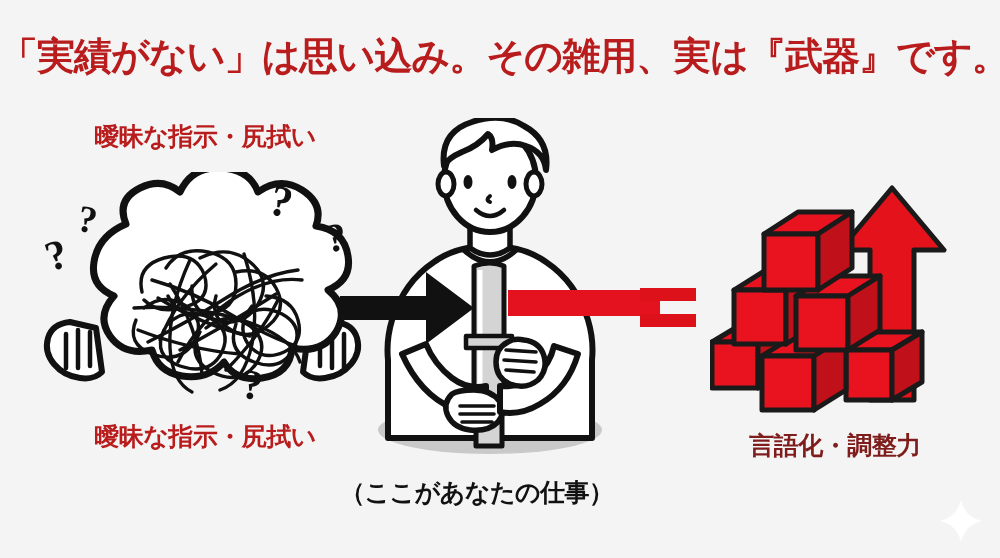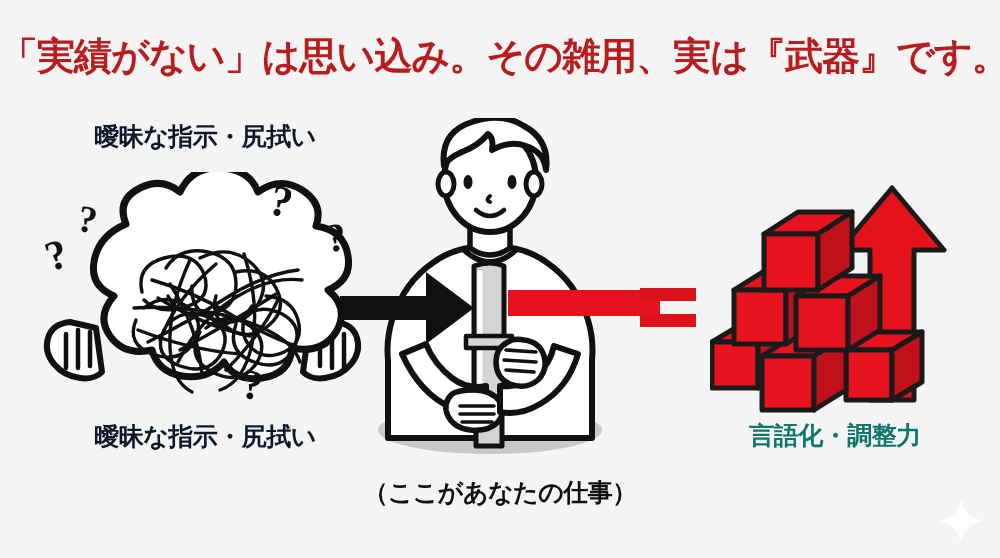--- a/index.html
+++ b/index.html
@@ -39,21 +39,21 @@
     top: 120px;
     width: 350px;
     height: 360px;
   }
   .side-label {
     position: absolute;
     width: 350px;
     text-align: center;
     font-size: 25px;
     font-weight: bold;
-    color: #0f172a;
+    color: #b91c1c;
     letter-spacing: -0.5px;
     white-space: nowrap;
   }
   #label-top  { top: 0px; }
   #label-bottom { top: 300px; }
 
   #cloud-wrap {
     position: absolute;
     left: 0px;
     top: 52px;
@@ -78,21 +78,21 @@
     position: absolute;
     left: 340px;
     top: 118px;
     width: 320px;
     height: 400px;
   }
   #caption-center {
     position: absolute;
     top: 358px;
     width: 320px;
-    text-align: center;
+    text-align: left;
     font-size: 25px;
     font-weight: bold;
     color: #111111;
     white-space: nowrap;
     letter-spacing: -0.5px;
   }
 
   
   #equals {
     position: absolute;
@@ -114,26 +114,26 @@
   
   #right-panel {
     position: absolute;
     left: 710px;
     top: 130px;
     width: 260px;
     height: 340px;
   }
   #label-right {
     position: absolute;
-    top: 289px;
+    top: 299px;
     width: 250px;
     text-align: center;
     font-size: 25px;
     font-weight: bold;
-    color: #0f766e;
+    color: #7f1d1d;
     white-space: nowrap;
     letter-spacing: -0.5px;
   }
 
   
   #sparkle {
     position: absolute;
     left: 938px;
     top: 498px;
     width: 46px;

